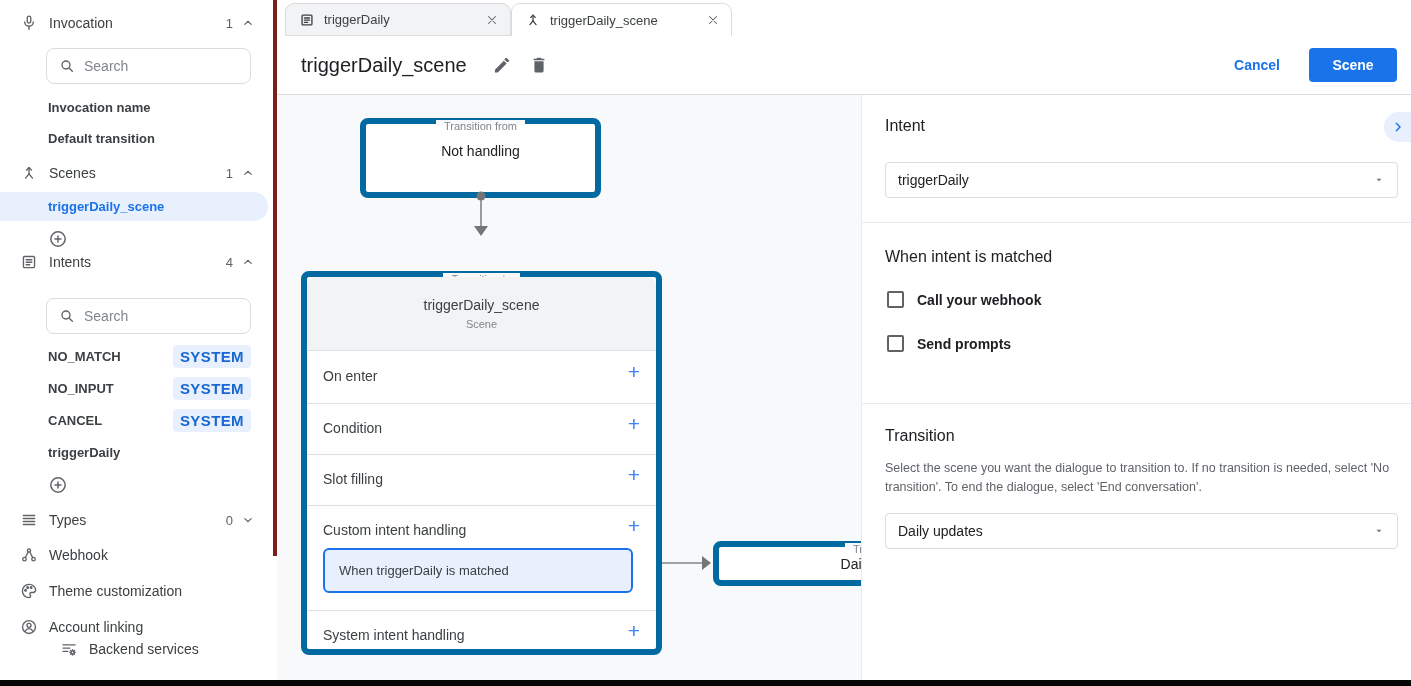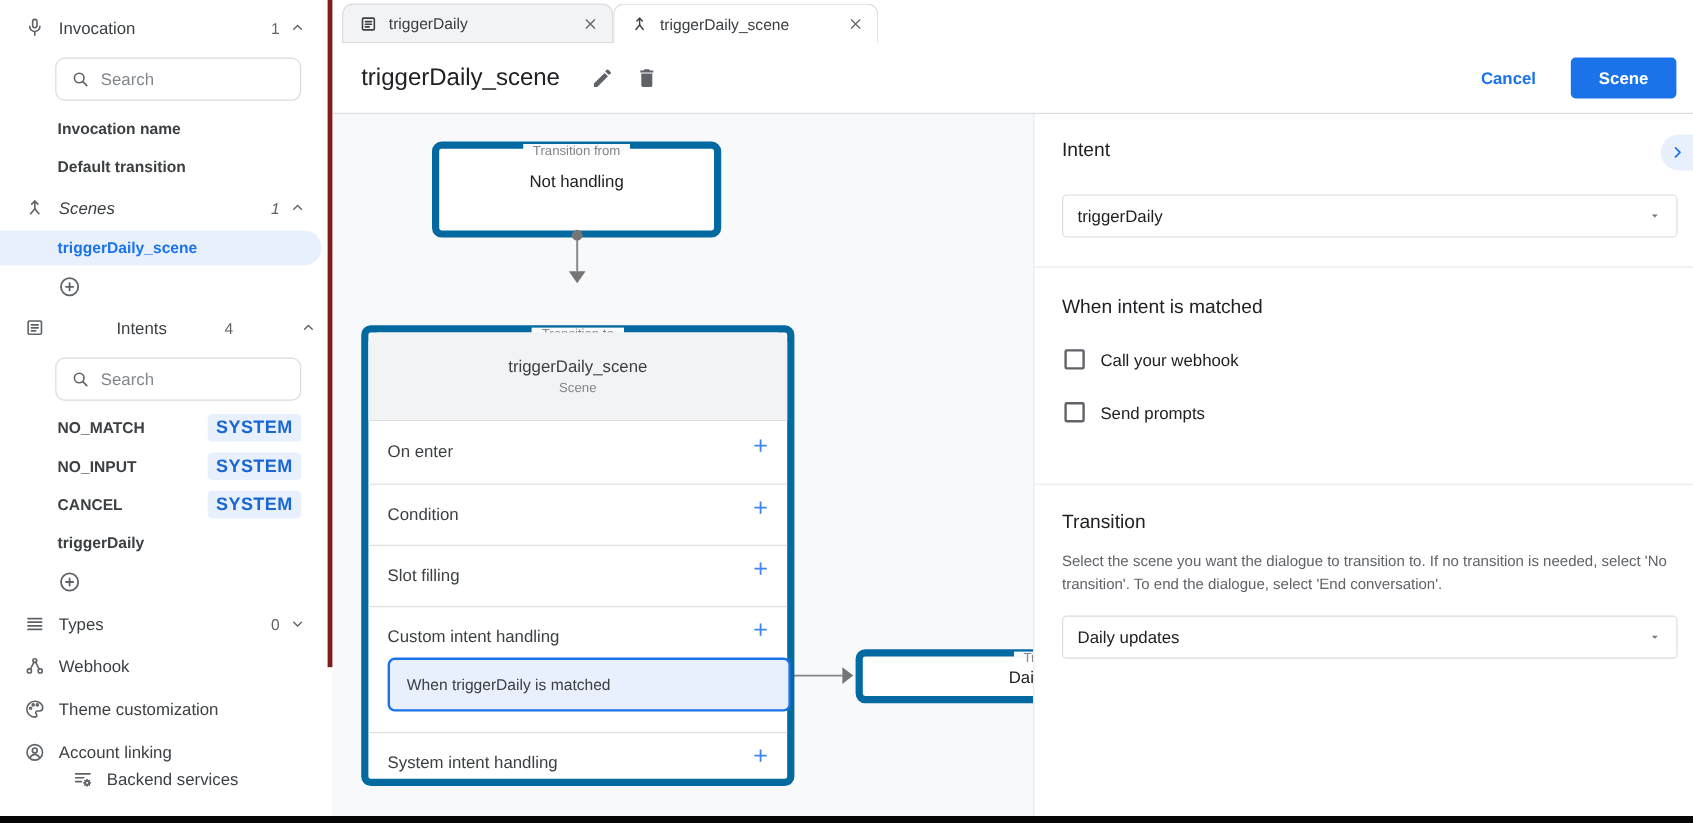--- a/index.html
+++ b/index.html
@@ -53,38 +53,38 @@
   .from-box .body { height:100%; display:flex; align-items:center; justify-content:center; padding-bottom:14px; font-size:14px; color:#202124; }
   .scene-card { left:24px; top:176px; width:361px; height:384px; }
   .scene-card .legend span { background:linear-gradient(#f8f9fa 46%,#f1f3f4 46%); }
   .card-head { position:absolute; left:0; top:0; width:100%; height:74px; background:#f1f3f4; border-radius:8px 8px 0 0; border-bottom:1px solid #e0e0e0; text-align:center; }
   .card-head .t { margin-top:20px; font-size:14px; color:#3c4043; }
   .card-head .s { margin-top:5px; font-size:11px; color:#80868b; }
   .crow { position:absolute; left:0; width:100%; display:flex; align-items:flex-start; }
   .crow .rlbl { margin-left:16px; margin-top:16px; font-size:14px; color:#3c4043; }
   .crow .plus { margin-left:auto; margin-right:16px; margin-top:9px; font-size:21px; font-weight:400; color:#4285f4; cursor:pointer; line-height:1; }
   .crow-border { border-top:1px solid #e0e0e0; }
-  .handler-sel { position:absolute; left:16px; top:42px; width:336px; height:45px; background:#e8f0fe; border:2px solid #1a73e8; border-radius:6px; display:flex; align-items:center; cursor:pointer; }
+  .handler-sel { position:absolute; left:16px; top:42px; width:310px; height:45px; background:#e8f0fe; border:2px solid #1a73e8; border-radius:6px; display:flex; align-items:center; cursor:pointer; }
   .handler-sel span { margin-left:14px; font-size:13px; color:#3c4043; }
   .next-box { left:436px; top:446px; width:340px; height:45px; }
   .next-box .legend span { background:linear-gradient(#f8f9fa 46%,#ffffff 46%); }
   .next-box .body { height:100%; display:flex; align-items:center; justify-content:center; font-size:14px; color:#202124; }
   .connectors { left:0; top:0; pointer-events:none; }
 
   
   .details { left:584px; top:0; width:550px; height:585px; background:#fff; border-left:1px solid #e8eaed; z-index:3; }
   .collapse-pill { right:0; top:17px; width:27px; height:30px; background:#e8f0fe; border-radius:15px 0 0 15px; display:flex; align-items:center; justify-content:center; cursor:pointer; }
   .p-heading { left:23px; font-size:16px; color:#202124; }
   .selectbox { left:23px; width:513px; height:36px; border:1px solid #dadce0; border-radius:4px; background:#fff; display:flex; align-items:center; cursor:pointer; }
   .selectbox .val { margin-left:12px; font-size:14px; color:#202124; }
   .selectbox .caret { margin-left:auto; margin-right:12px; width:12px; height:12px; display:flex; }
   .p-divider { left:0; width:550px; height:1px; background:#e8eaed; }
   .checkrow { left:25px; display:flex; align-items:center; cursor:pointer; }
   .checkbox { width:17px; height:17px; border:2px solid #5f6368; border-radius:2px; background:#fff; flex:none; }
-  .checkrow .clbl { margin-left:13px; font-size:14px; font-weight:400; color:#202124; }
+  .checkrow .clbl { margin-left:13px; font-size:14px; font-weight:700; color:#202124; }
   .p-desc { left:23px; width:505px; font-size:12.5px; line-height:1.55; color:#5f6368; }
 
   .bottombar { left:0; top:680px; width:1411px; height:6px; background:#050505; }
 </style>
 </head>
 <body>
 
 <div class="app">
 
   <div class="abs sidebar">
@@ -112,21 +112,21 @@
             <circle cx="10.5" cy="10.5" r="6"></circle>
             <line x1="15" y1="15" x2="20" y2="20"></line>
           </svg>
       </span>
       <input placeholder="Search" style="">
     </div>
 
     <div class="abs side-item" style="top:100px;">Invocation name</div>
     <div class="abs side-item" style="top:131px;">Default transition</div>
 
-    <div class="abs nav-row" style="top:161px;font-style:italic;">
+    <div class="abs nav-row" style="top:161px;">
       <span class="icn">
         <svg viewBox="0 0 24 24" fill="none" stroke="#5f6368" stroke-width="1.8" stroke-linecap="round" stroke-linejoin="round">
             <path d="M12 4.8v8.4"></path>
             <path d="M12 13.2l-4.6 5.6"></path>
             <path d="M12 13.2l4.6 5.6"></path>
             <path d="M8.6 8.2L12 4.8l3.4 3.4"></path>
           </svg>
       </span>
       <span class="lbl">Scenes</span>
       <span class="cnt">1</span>
@@ -142,21 +142,21 @@
     </div>
 
     <div class="abs plusbtn" style="left:48px; top:229px;">
       <svg viewBox="0 0 24 24" fill="none" stroke="#5f6368" stroke-width="1.8" stroke-linecap="round">
           <circle cx="12" cy="12" r="8.6"></circle>
           <line x1="12" y1="8.4" x2="12" y2="15.6"></line>
           <line x1="8.4" y1="12" x2="15.6" y2="12"></line>
         </svg>
     </div>
 
-    <div class="abs nav-row" style="top:261px;gap:48px;">
+    <div class="abs nav-row" style="top:250px;">
       <span class="icn">
         <svg viewBox="0 0 24 24" fill="none" stroke="#5f6368" stroke-width="1.8" stroke-linecap="round">
             <rect x="4.6" y="4.6" width="14.8" height="14.8" rx="1.4"></rect>
             <line x1="8.2" y1="9" x2="15.8" y2="9"></line>
             <line x1="8.2" y1="12.3" x2="15.8" y2="12.3"></line>
             <line x1="8.2" y1="15.6" x2="13" y2="15.6"></line>
           </svg>
       </span>
       <span class="lbl">Intents</span>
       <span class="cnt">4</span>

